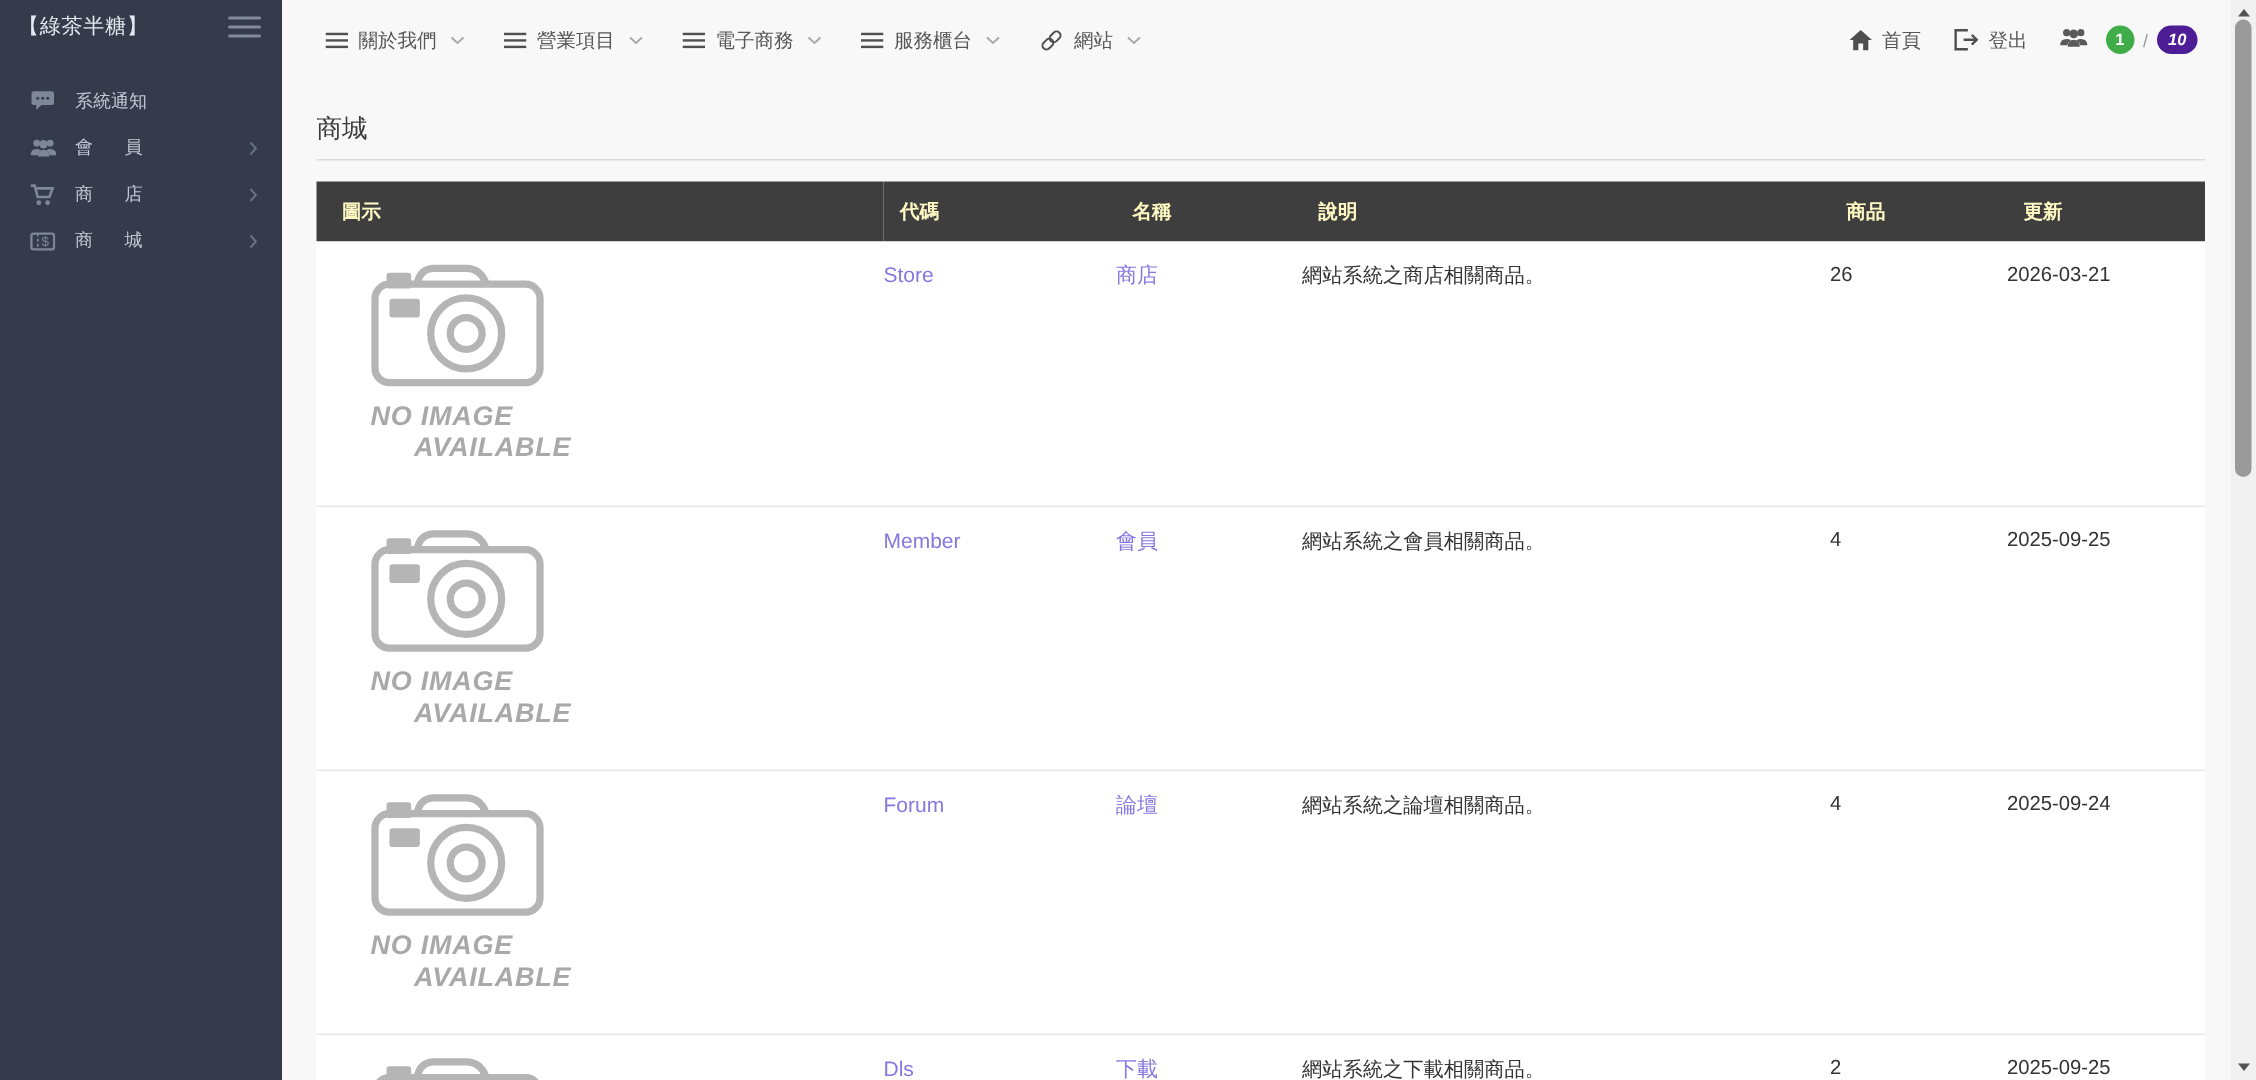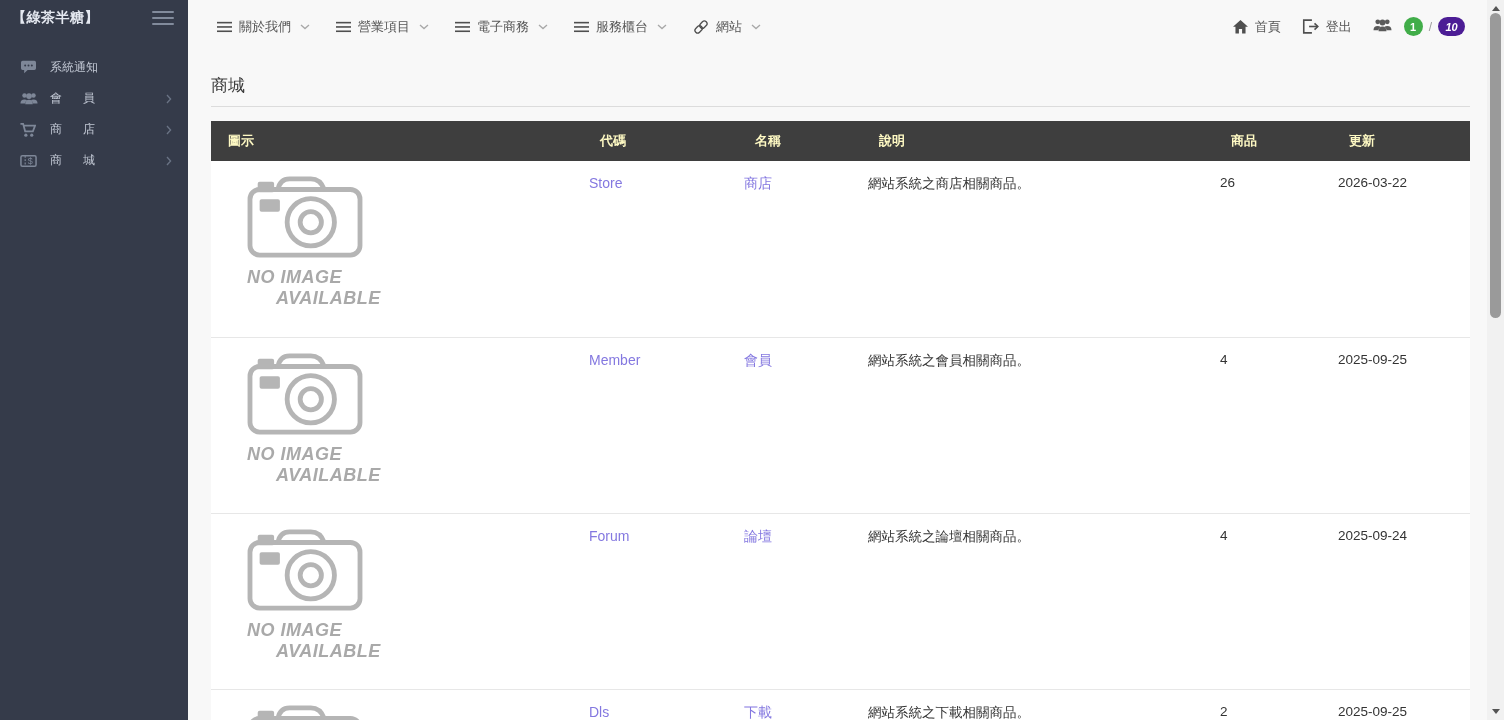--- a/index.html
+++ b/index.html
@@ -13,21 +13,21 @@
 
   
   .sidebar {
     position:absolute; left:0; top:0; width:188px; height:720px;
     background:#353b4a; z-index:3;
   }
   .side-header {
     display:flex; align-items:center; justify-content:space-between;
     padding:10px 14px 10px 12px; height:36px;
   }
-  .brand { color:#e4e8f0; font-size:14px; letter-spacing:.5px;font-weight:bold; }
+  .brand { color:#e4e8f0; font-size:14px; letter-spacing:.5px; }
   .side-burger { width:22px; cursor:pointer; color:#828b9c; display:flex; flex-direction:column; gap:4px; }
   .side-burger span { display:block; height:2px; background:#828b9c; border-radius:1px; }
   .side-menu { margin-top:16px; }
   .side-item {
     display:flex; align-items:center; height:31px;
     padding:0 16px 0 20px; cursor:pointer;
   }
   .side-icon { width:19px; margin-right:11px; color:#7e8798; display:flex; align-items:center; }
   .side-label {
     color:#c2c8d4; font-size:12px; white-space:nowrap;
@@ -327,21 +327,21 @@
                 <div class="noimg-text">
                   <div class="l1">NO IMAGE</div>
                   <div class="l2">AVAILABLE</div>
                 </div>
               </div>
             </td>
             <td><a href="#" class="cell-link">Store</a></td>
             <td><a href="#" class="cell-link">商店</a></td>
             <td><span>網站系統之商店相關商品。</span></td>
             <td><span>26</span></td>
-            <td><span>2026-03-22</span></td>
+            <td><span>2026-03-21</span></td>
           </tr>
 
           <tr>
             <td class="cell-img">
               <div class="noimg">
                 <svg width="116" height="83" viewBox="0 0 120 86">
                   <rect x="3" y="15" width="114" height="68" rx="10" fill="none" stroke="#b5b5b5" stroke-width="5"></rect>
                   <path d="M32 15 Q34 4 44 4 L66 4 Q76 4 80 15" fill="none" stroke="#b5b5b5" stroke-width="5"></path>
                   <rect x="11" y="7" width="17" height="11" rx="2" fill="#b5b5b5"></rect>
                   <rect x="13" y="25" width="21" height="13" rx="2" fill="#b5b5b5"></rect>

